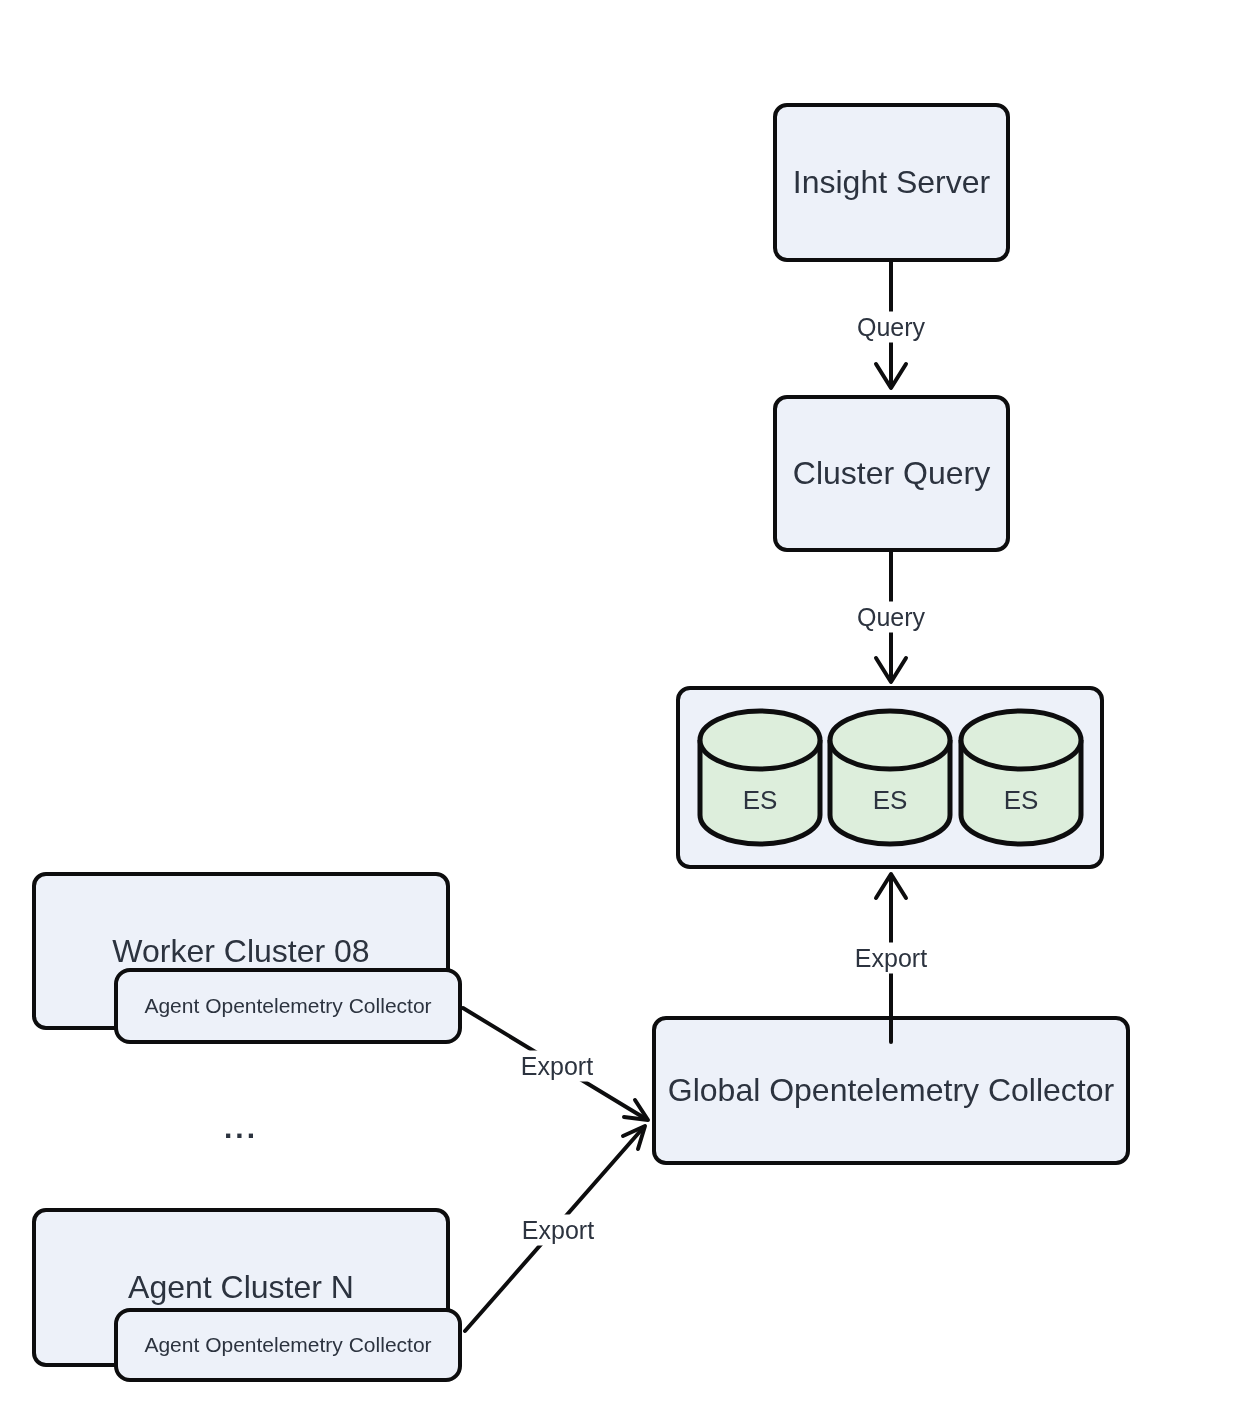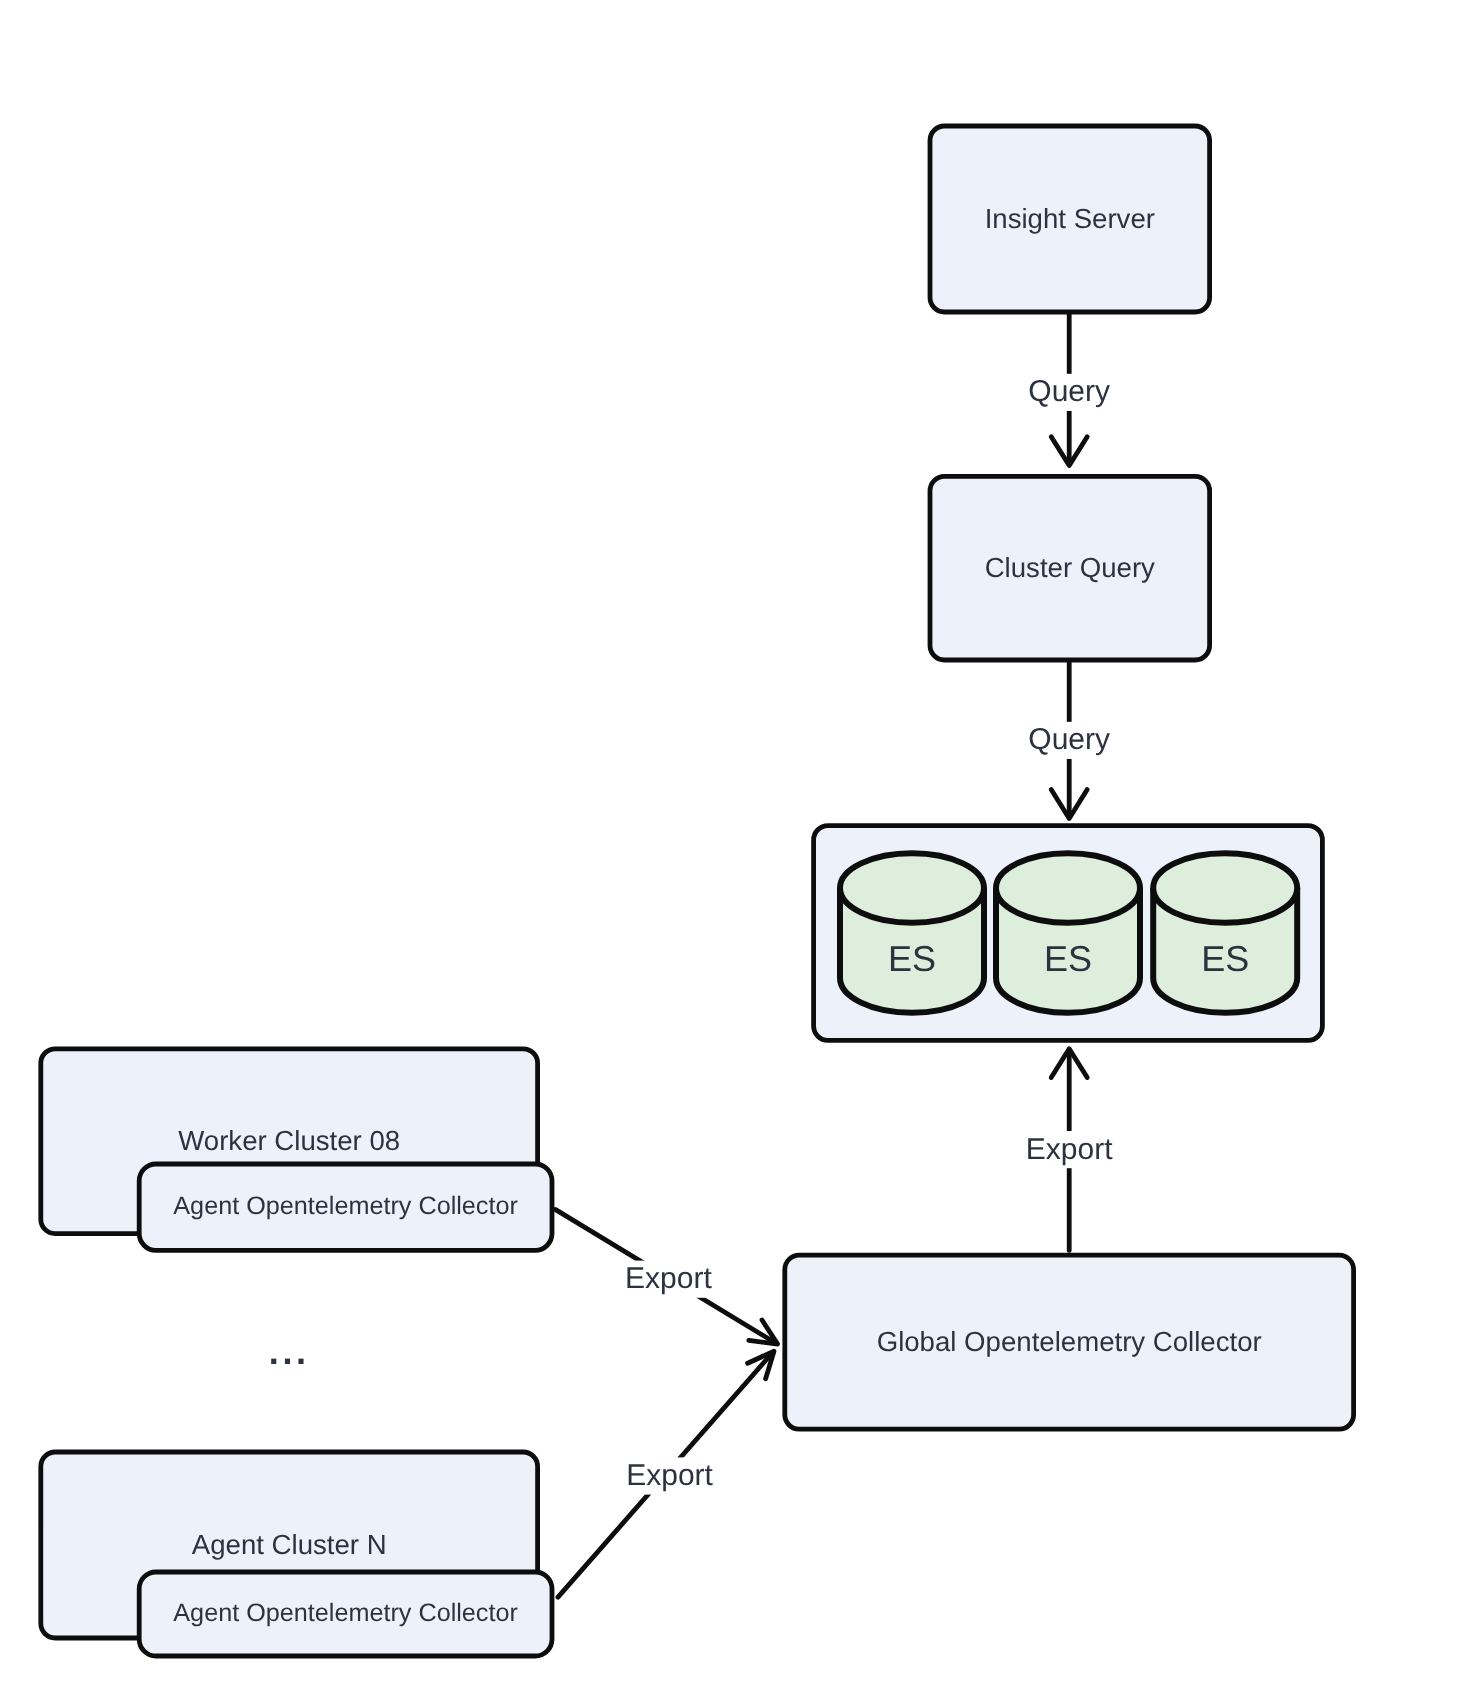--- a/index.html
+++ b/index.html
@@ -18,30 +18,30 @@
     overflow:hidden;
   }
   .box{
     position:absolute;box-sizing:border-box;
     background:var(--node-fill);
     border:4px solid var(--stroke);
     border-radius:14px;
     display:flex;align-items:center;justify-content:center;
     text-align:center;
   }
-  .box .label{font-size:23px;line-height:1.2;}
+  .box .label{font-size:32px;line-height:1.2;}
   .agent{border-radius:16px;}
   .agent .label{font-size:21px;}
   .layer{position:absolute;left:0;top:0;}
   .edge{stroke:var(--stroke);stroke-width:4;stroke-linecap:round;fill:none;}
   .head{stroke:var(--stroke);stroke-width:4;stroke-linecap:round;stroke-linejoin:round;fill:none;}
   .cyl{fill:var(--cylinder-fill);stroke:var(--stroke);stroke-width:5;}
   .eslabel{
     position:absolute;transform:translate(-50%,-50%);
-    font-size:30px;color:var(--text);
+    font-size:26px;color:var(--text);
   }
   .edgelabel{
     position:absolute;transform:translate(-50%,-50%);
     font-size:25px;color:var(--text);
     background:var(--background);padding:1px 8px;white-space:nowrap;
   }
   .ellipsis{
     position:absolute;transform:translate(-50%,-50%);
     font-size:30px;font-weight:600;letter-spacing:3px;color:var(--text);
   }
@@ -54,21 +54,21 @@
   <div class="box" style="left:773px;top:103px;width:237px;height:159px">
     <span class="label">Insight Server</span>
   </div>
 
   <div class="box" style="left:773px;top:395px;width:237px;height:157px">
     <span class="label">Cluster Query</span>
   </div>
 
   <div class="box" style="left:676px;top:686px;width:428px;height:183px"></div>
 
-  <div class="box" style="left:652px;top:1044px;width:478px;height:149px">
+  <div class="box" style="left:652px;top:1016px;width:478px;height:149px">
     <span class="label">Global Opentelemetry Collector</span>
   </div>
 
   <div class="box" style="left:32px;top:872px;width:418px;height:158px">
     <span class="label">Worker Cluster 08</span>
   </div>
   <div class="box agent" style="left:114px;top:968px;width:348px;height:76px">
     <span class="label">Agent Opentelemetry Collector</span>
   </div>
 

